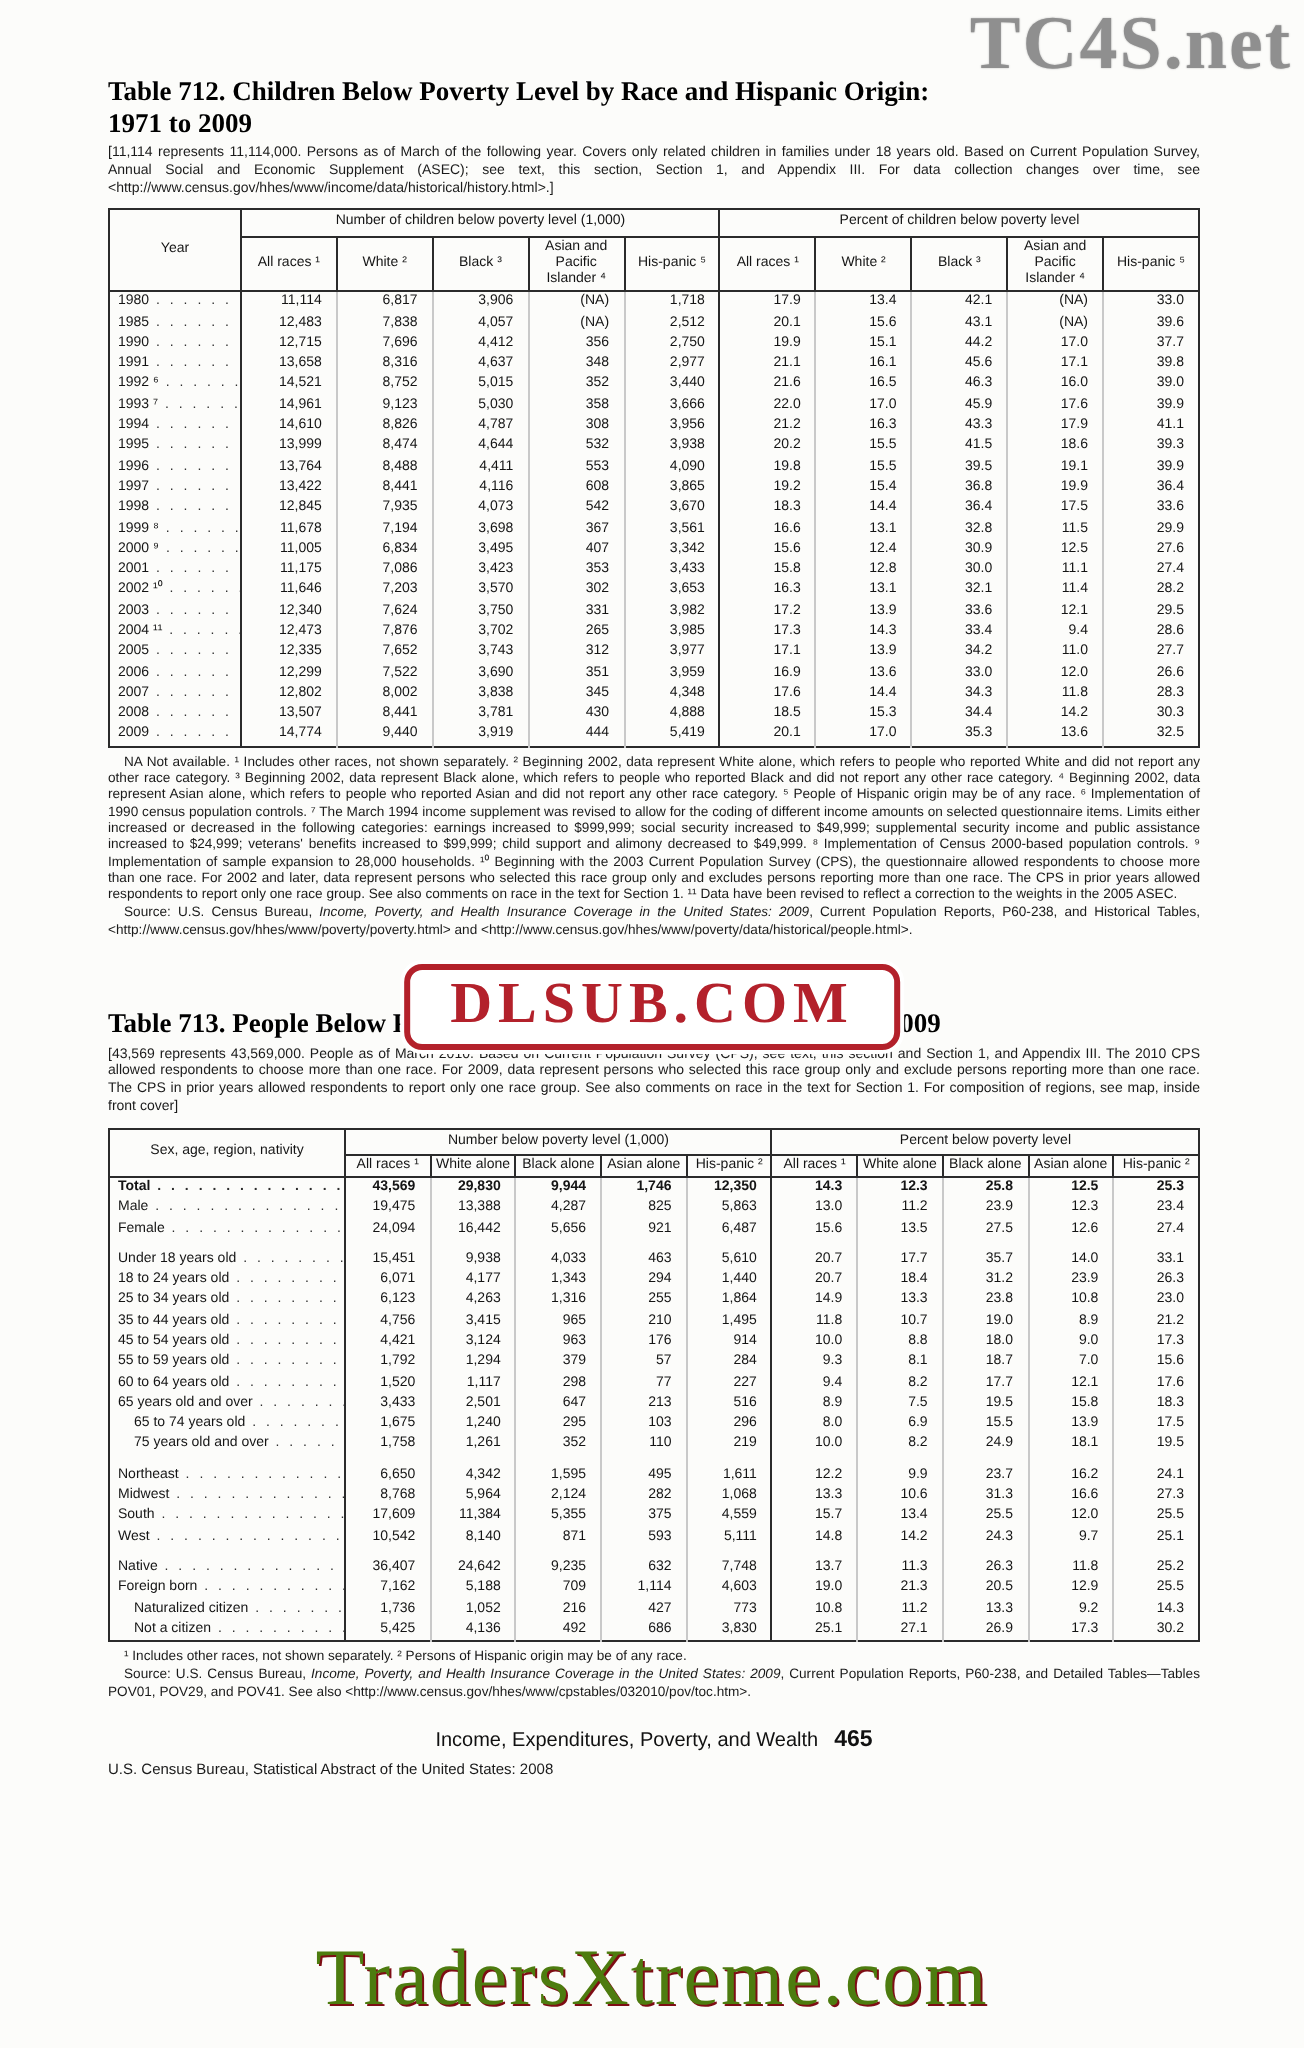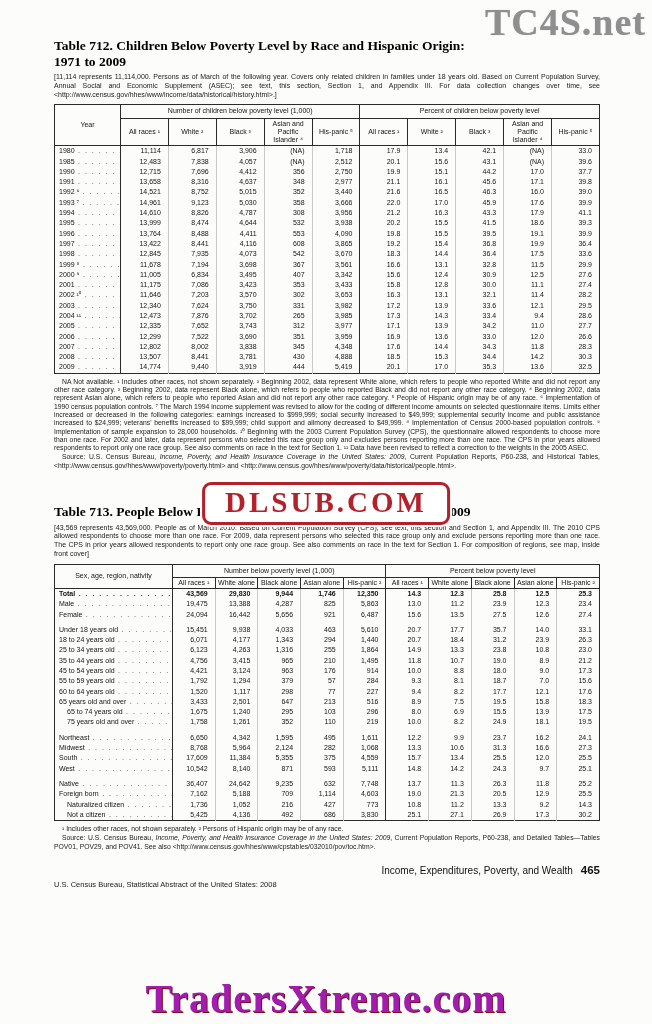--- a/index.html
+++ b/index.html
@@ -8,22 +8,22 @@
   .page { position:relative; width:652px; height:1024px; background:#fcfcfa; padding:38px 52px 0 54px; }
 
   
   .wm-top { position:absolute; top:0px; right:6px; font-family:"Liberation Serif",serif; font-weight:bold;
             font-size:38px; color:#8f8f8f; letter-spacing:1px; z-index:6;
             text-shadow:0 0 1px #b5b5b5; }
   .wm-mid { position:absolute; top:482px; left:50%; transform:translateX(-50%); z-index:6;
             background:#fff; border:3px solid #b3212b; border-radius:9px; padding:1px 20px 3px;
             font-family:"Liberation Serif",serif; font-weight:bold; font-size:29px; letter-spacing:3px;
             color:#b3212b; box-shadow:0 0 0 2px #fff; }
-  .wm-bottom { position:absolute; bottom:2px; left:50%; transform:translateX(-50%); z-index:6;
-            font-family:"Liberation Serif",serif; font-weight:bold; font-size:40px; color:#a21caf;
+  .wm-bottom { position:absolute; bottom:12px; left:50%; transform:translateX(-50%); z-index:6;
+            font-family:"Liberation Serif",serif; font-weight:normal; font-size:40px; color:#4d7c0f;
             letter-spacing:1px; text-shadow:1px 1px 0 #7e0d14; white-space:nowrap; }
 
   
   .tbl-title { font-family:"Liberation Serif",serif; font-weight:bold; font-size:13.5px; line-height:1.16; color:#000; }
   .t713-title { margin-top:34px; }
   .note { font-size:7px; line-height:8.7px; margin:4px 0 5px; text-align:justify; color:#1a1a1a; }
 
   
   table.t { width:100%; border-collapse:collapse; table-layout:fixed; border:1px solid #2b2b2b;
             font-size:7px; margin-bottom:4px; }
@@ -40,21 +40,21 @@
   tr.bold { font-weight:bold; }
   tr.gap td { padding-top:5px; }
 
   
   .fn { font-size:6.8px; line-height:8.3px; text-align:justify; color:#1a1a1a; }
   .fn-indent { text-indent:8px; }
   .src { font-size:6.8px; line-height:8.3px; text-indent:8px; text-align:justify; color:#1a1a1a; margin-top:1px; }
   .src .ital { font-style:italic; }
 
   
-  .footer-line { margin-top:13px; text-align:right; font-size:10px; color:#111; }
+  .footer-line { margin-top:13px; text-align:center; font-size:10px; color:#111; }
   .footer-line .pgnum { font-weight:bold; font-size:11.5px; margin-left:8px; }
   .credit { margin-top:4px; font-size:7.5px; color:#1a1a1a; }
 </style>
 </head>
 <body>
 
 <div class="page">
 
   <div class="wm-top">TC4S.net</div>
   <div class="wm-mid">DLSUB.COM</div>

